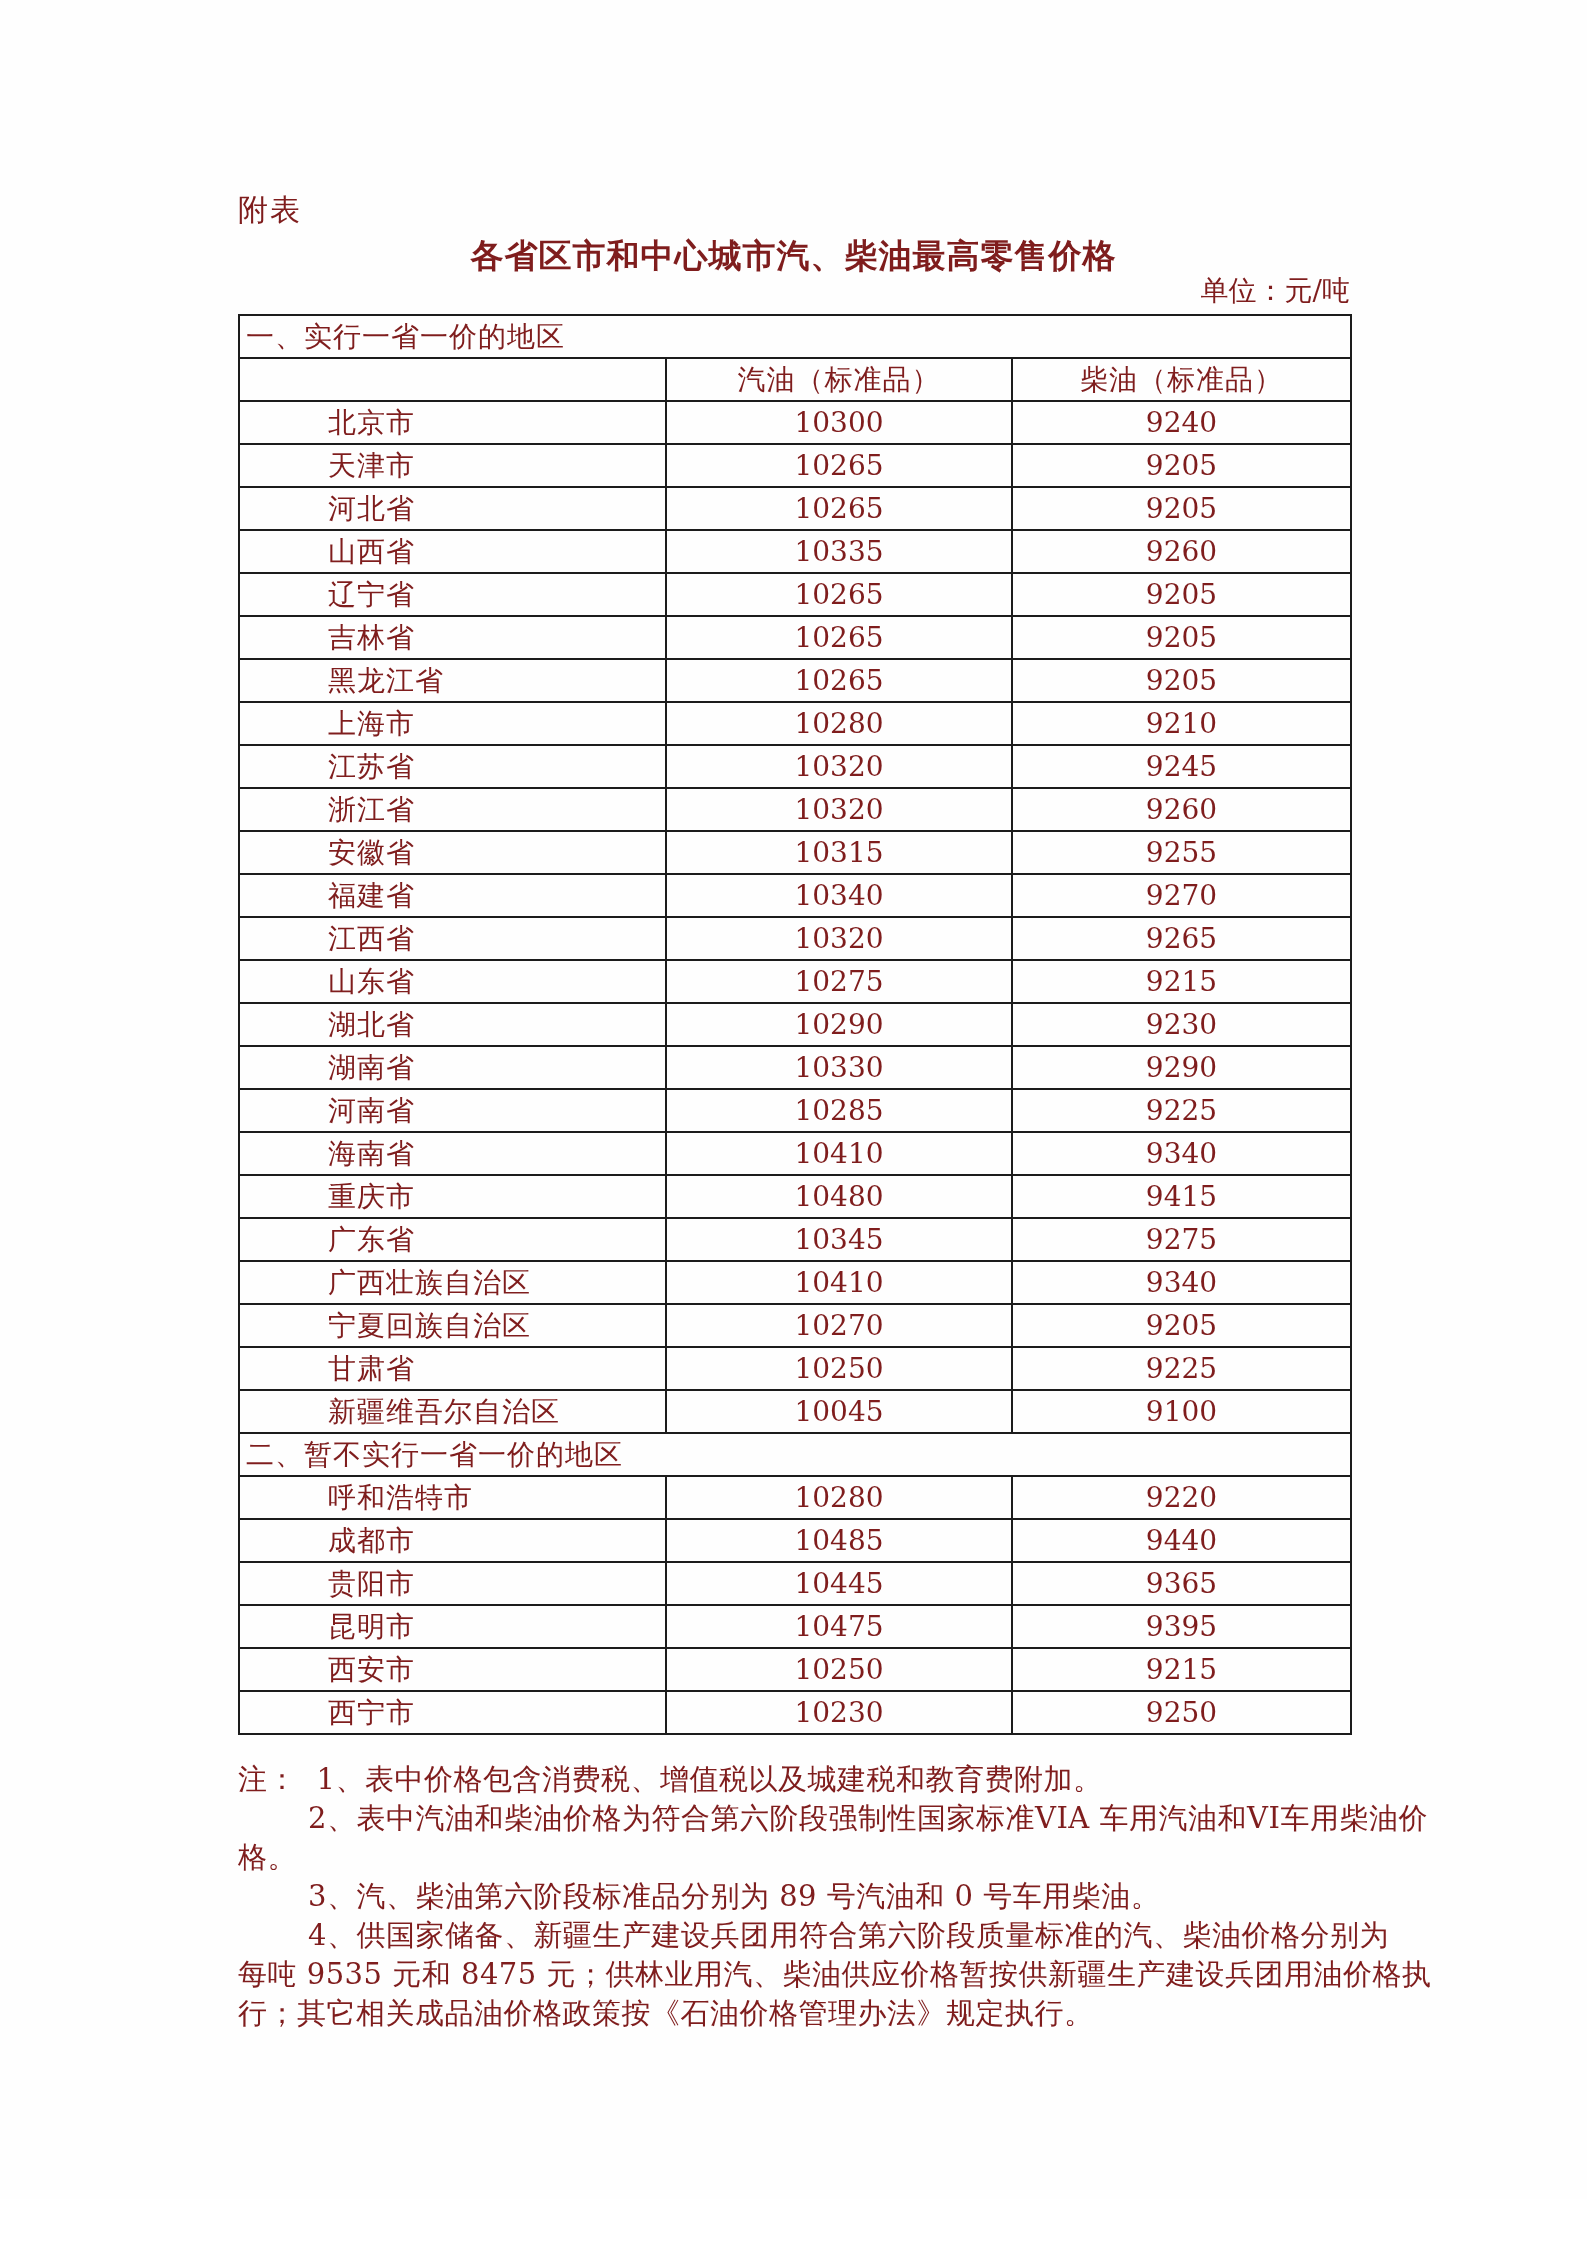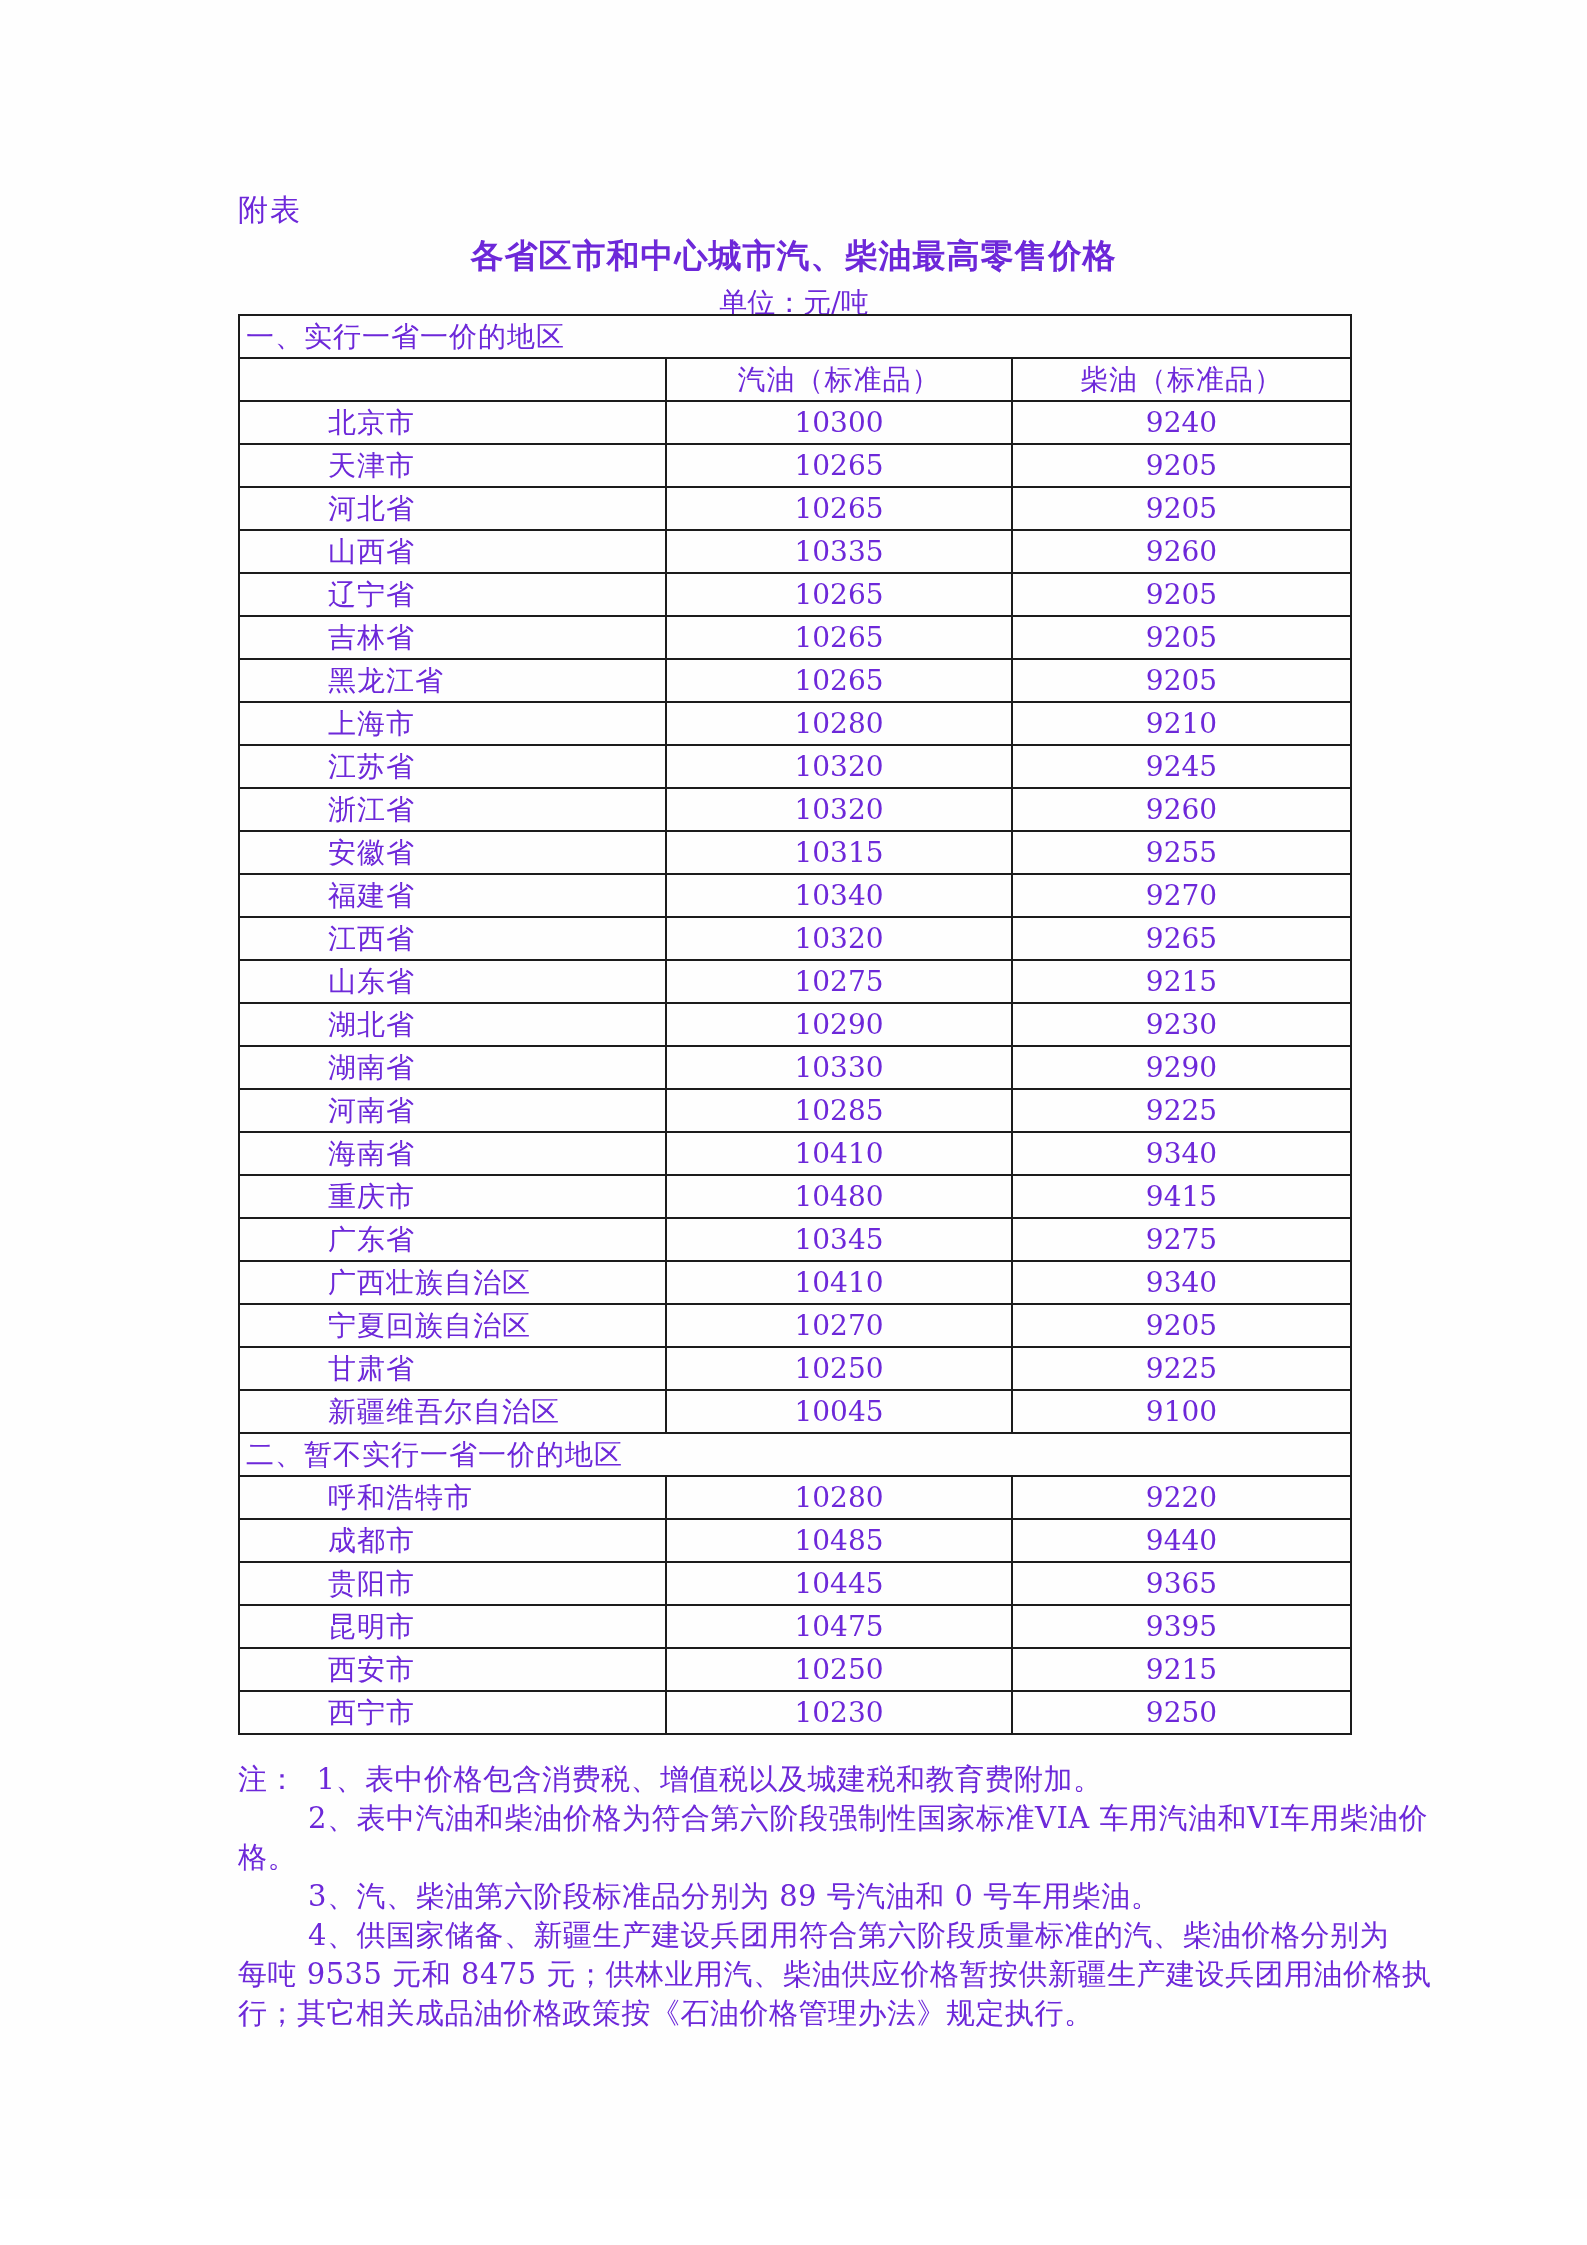--- a/index.html
+++ b/index.html
@@ -5,21 +5,21 @@
   html, body {
     margin: 0;
     padding: 0;
     background: #ffffff;
   }
   .page {
     position: relative;
     width: 1587px;
     height: 2199px;
     background: #fefefe;
-    color: #6d28d9;
+    color: #7f1d1d;
     font-family: "DejaVu Serif", "Liberation Serif", serif;
     overflow: hidden;
   }
   .appendix-label {
     position: absolute;
     left: 238px;
     top: 190px;
     font-size: 30px;
     letter-spacing: 2px;
   }
@@ -32,23 +32,22 @@
     font-family: "Liberation Sans", "DejaVu Sans", sans-serif;
     font-weight: 700;
     font-size: 33px;
     letter-spacing: 1px;
   }
   .unit-label {
     position: absolute;
     left: 238px;
     top: 272px;
     width: 1112px;
-    text-align: center;
+    text-align: right;
     font-size: 28px;
-    margin-top: 12px;
   }
   .table-wrap {
     position: absolute;
     left: 238px;
     top: 314px;
     width: 1112px;
   }
   table.price-table {
     border-collapse: collapse;
     width: 1112px;

